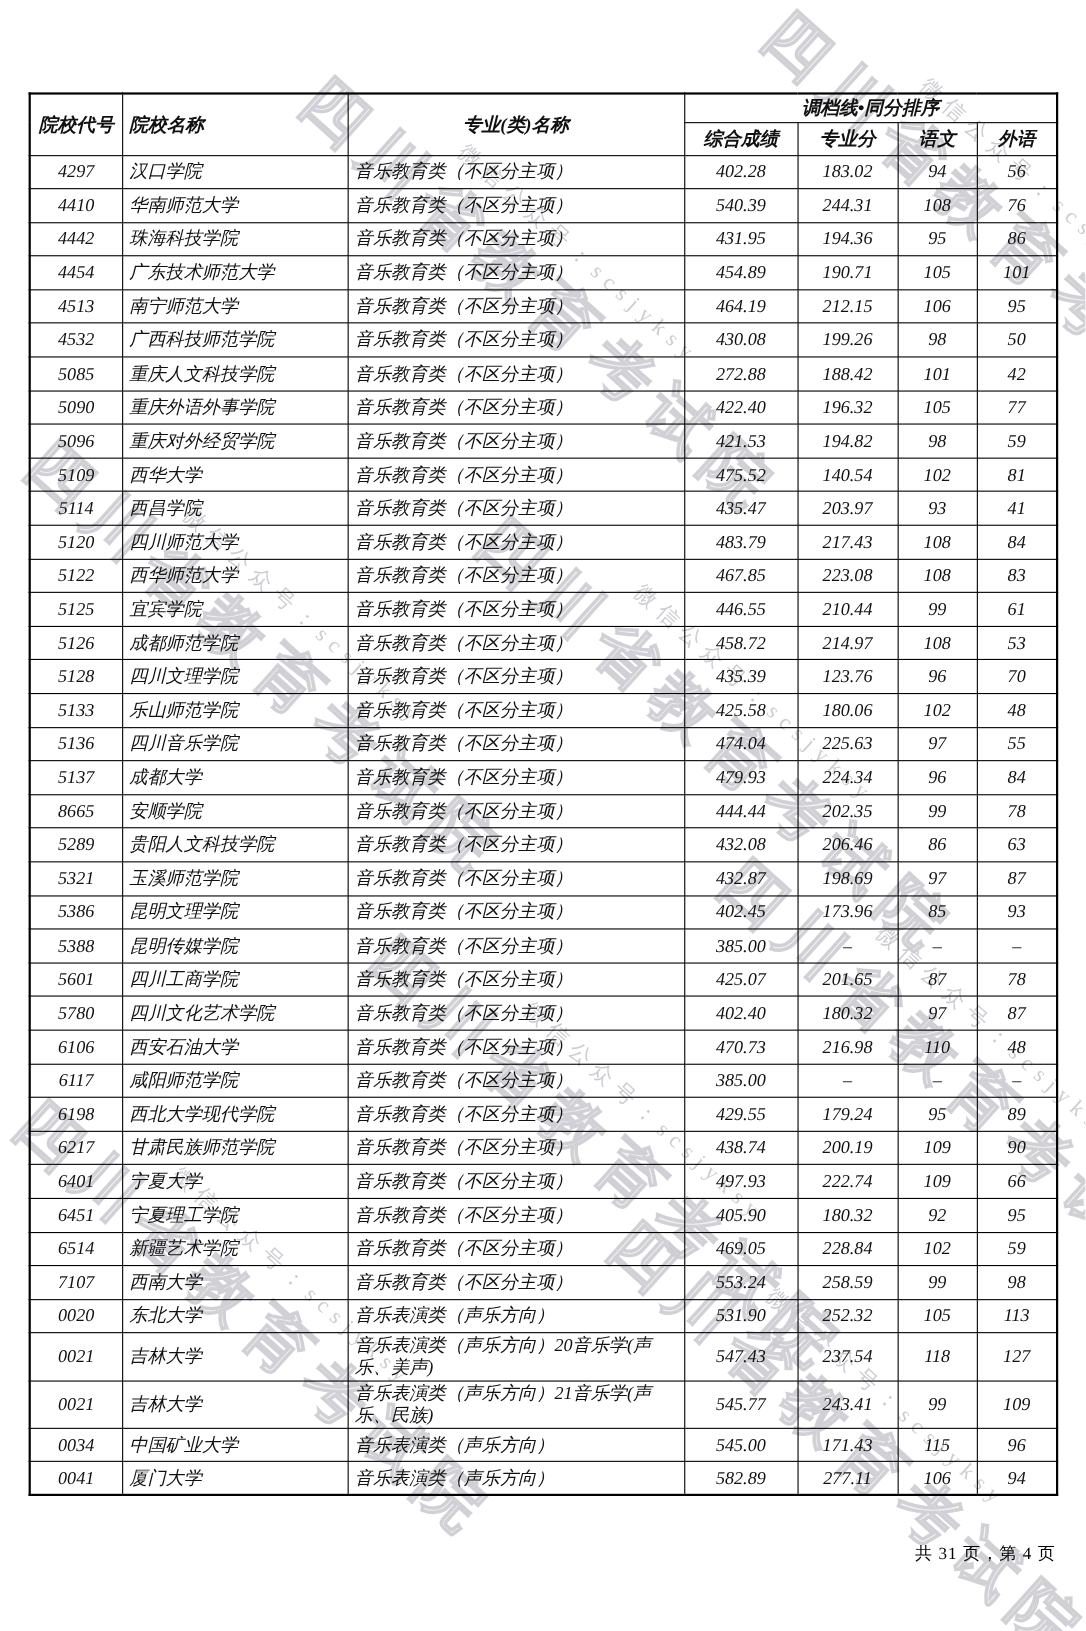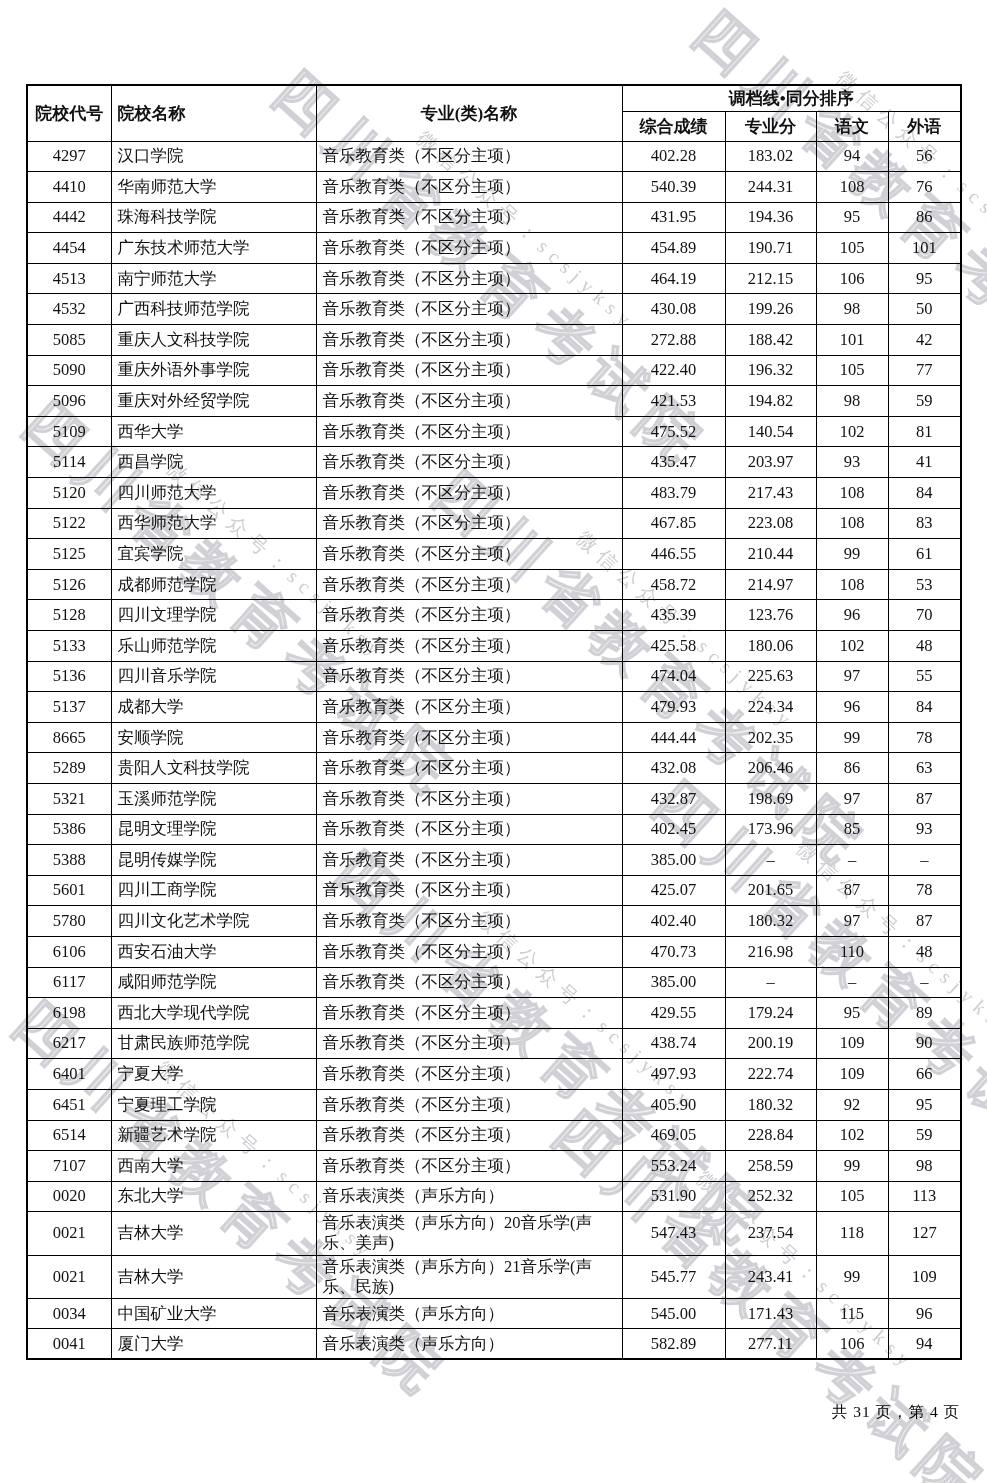--- a/index.html
+++ b/index.html
@@ -45,21 +45,21 @@
     width:934px;
     border-collapse:collapse;
     table-layout:fixed;
     z-index:2;
     color:#111;
   }
   table.scores th, table.scores td {
     border:1.5px solid #000;
     overflow:hidden;
   }
-  table.scores { border:2.5px solid #000; }
+  table.scores { border:2.5px solid #000;font-style:italic; }
   thead th {
     font-weight:bold;
     font-size:17px;
     text-align:center;
     padding:0 2px;
   }
   thead tr.group-row { height:26px; }
   thead tr.sub-row   { height:30px; }
   thead th.h-left { text-align:left; padding-left:6px; }
   tbody tr { height:30.6px; }

